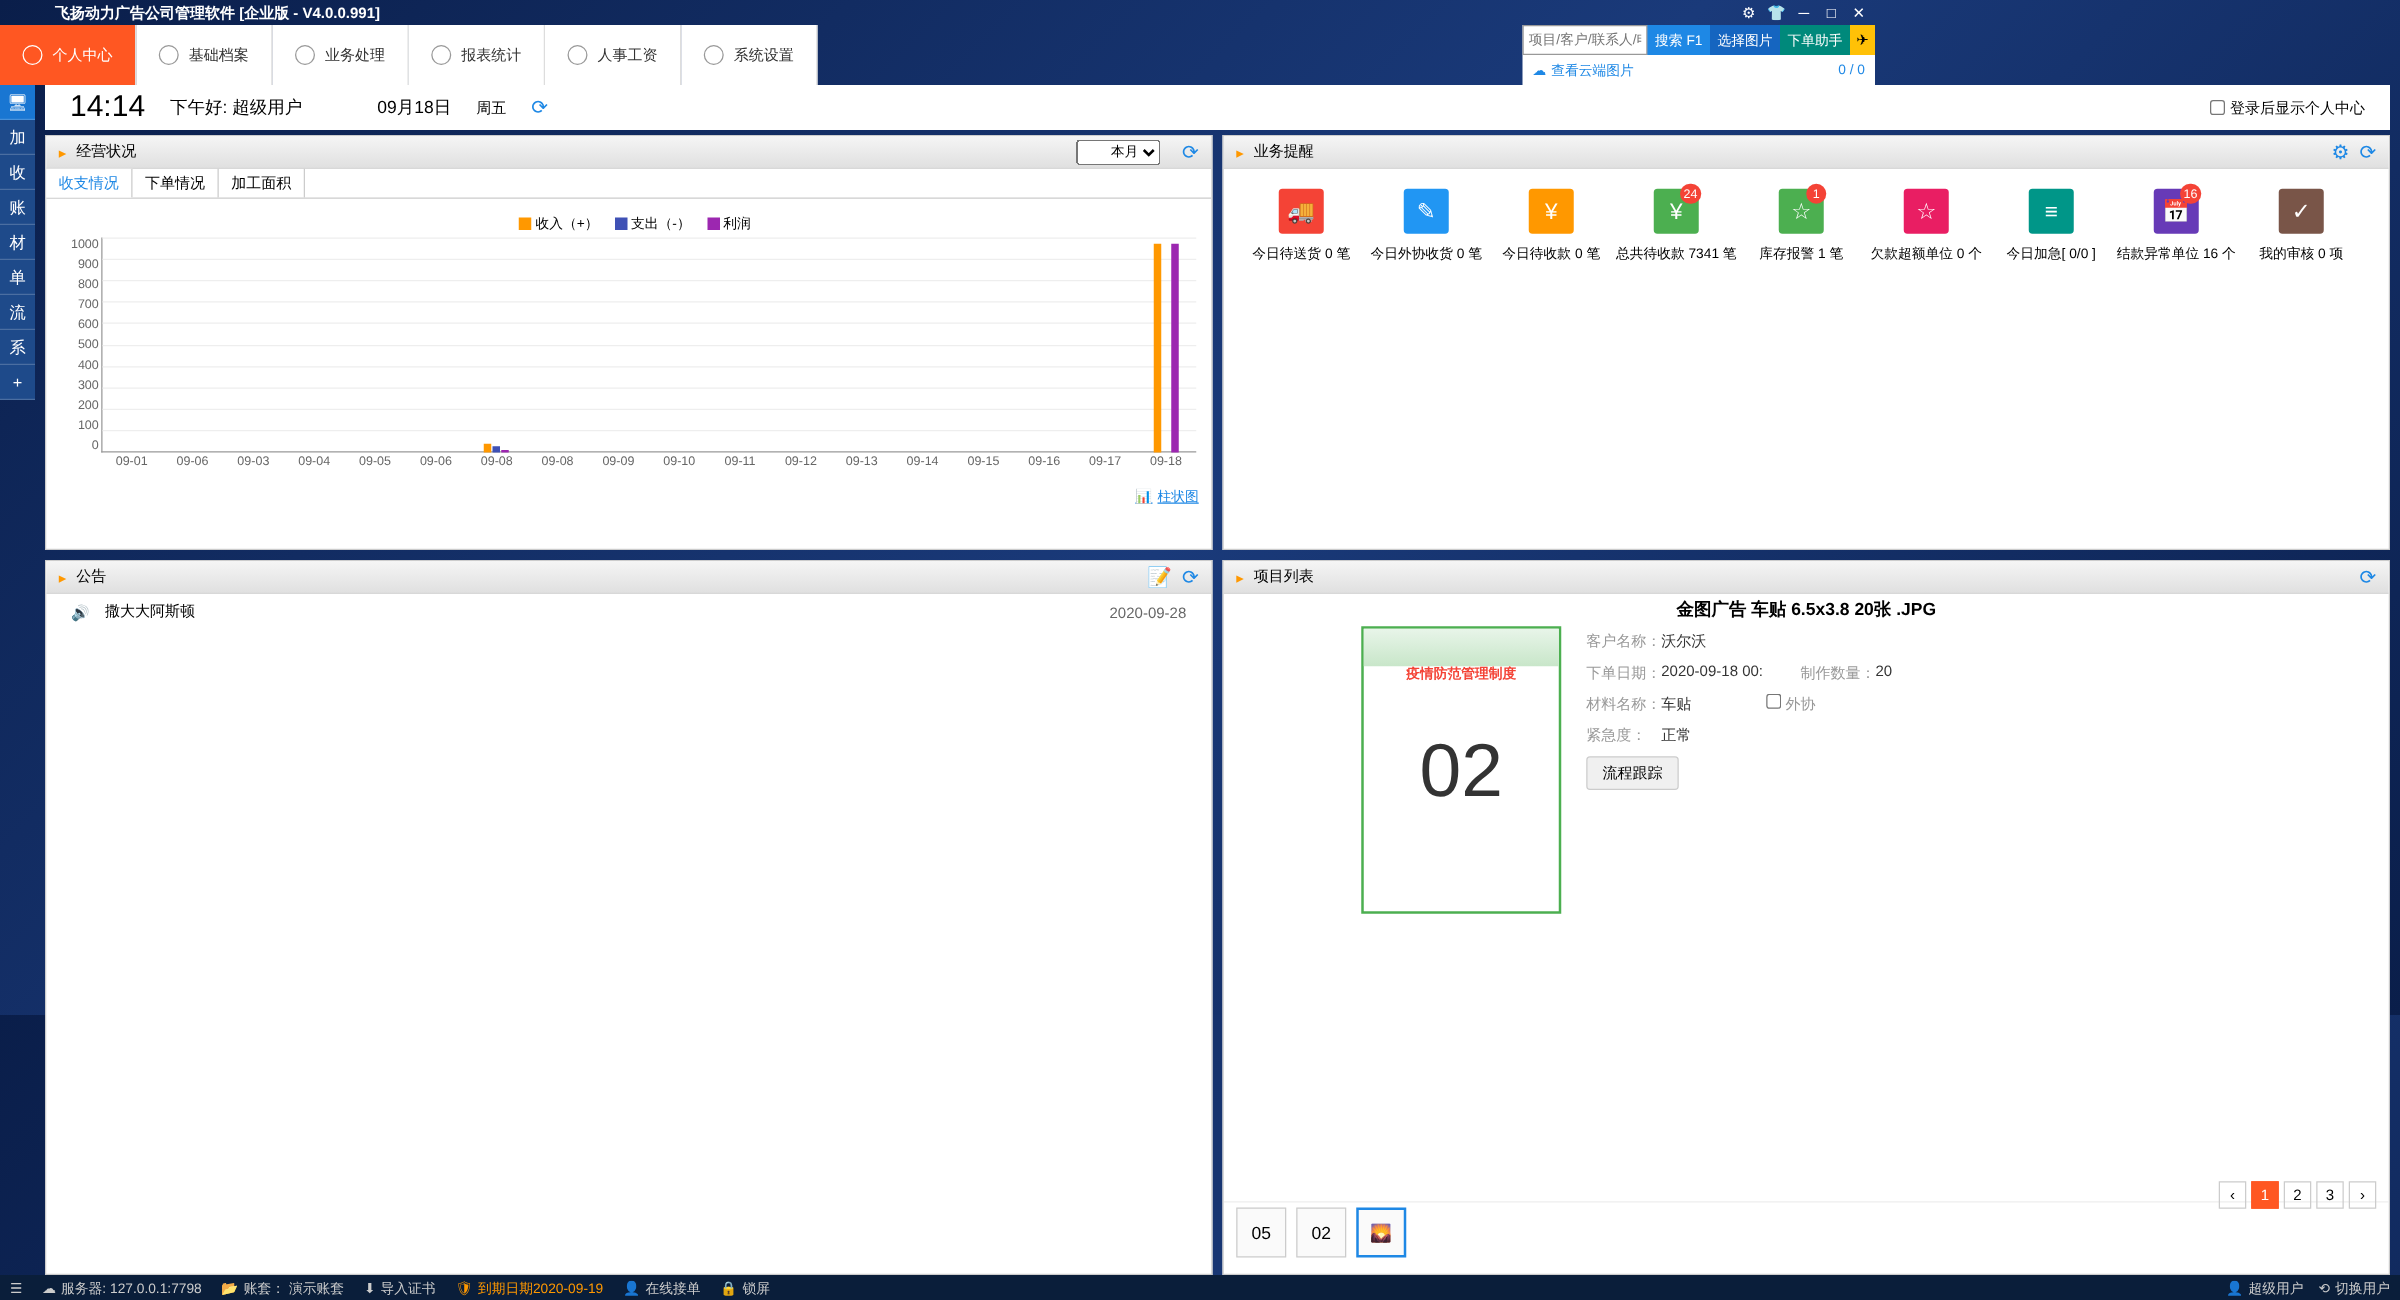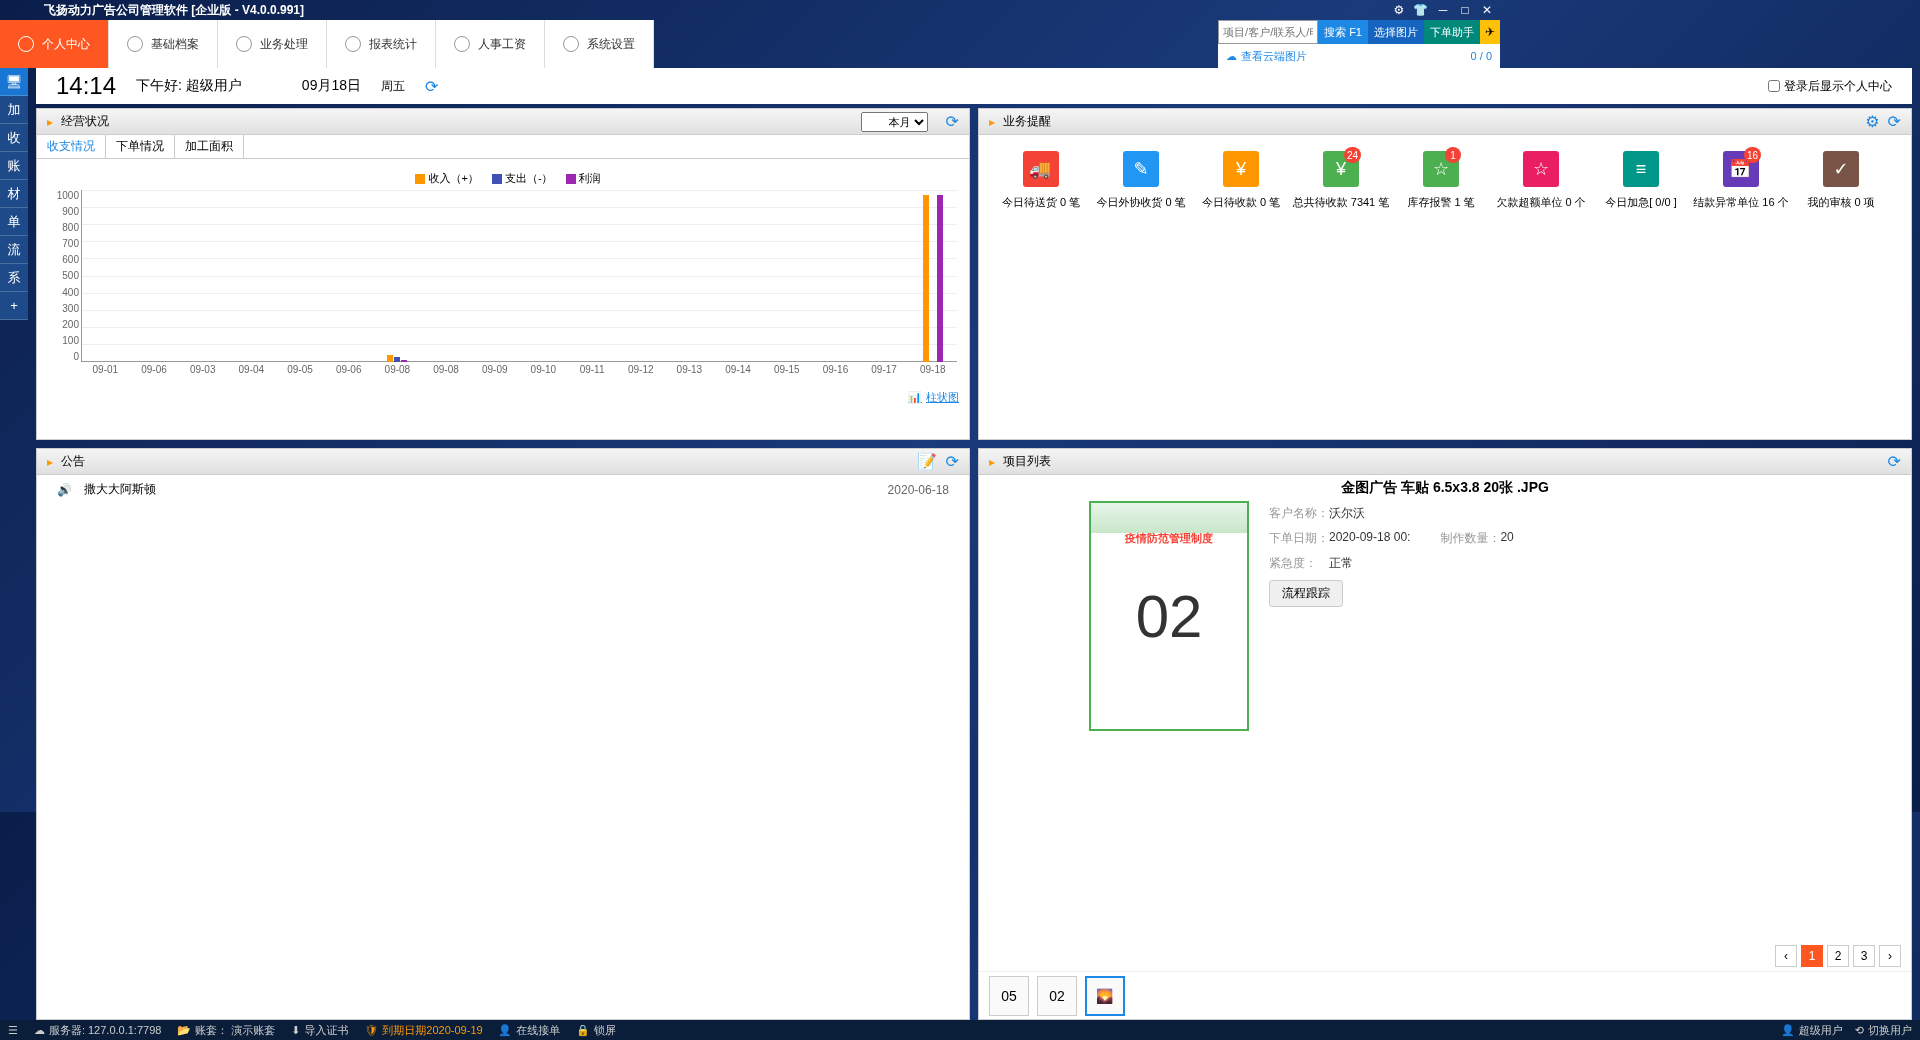--- a/index.html
+++ b/index.html
@@ -67,21 +67,21 @@
 .project-main { display: flex; flex: 1; padding: 0 10px; gap: 20px; }
 .project-img { width: 160px; height: 230px; border: 2px solid #4caf50; background: #fff; display: flex; align-items: center; justify-content: center; font-size: 60px; color: #333; position: relative; }
 .project-img::before { content: ''; position: absolute; top: 0; left: 0; right: 0; height: 30px; background: linear-gradient(#e8f5e9, #c8e6c9); }
 .project-img::after { content: '疫情防范管理制度'; position: absolute; top: 28px; left: 0; right: 0; text-align: center; color: #f44336; font-size: 11px; font-weight: bold; }
 .project-info { flex: 1; }
 .info-row { display: flex; padding: 4px 0; font-size: 12px; }
 .info-label { width: 60px; color: #999; }
 .info-val { color: #333; }
 .info-label2 { width: 60px; color: #999; margin-left: 30px; }
 .track-btn { padding: 4px 12px; background: #f0f0f0; border: 1px solid #ccc; border-radius: 3px; cursor: pointer; font-size: 12px; margin-top: 4px; }
-.project-thumbs { height: 48px; display: flex; gap: 8px; padding: 4px 10px; border-top: 1px solid #eee; }
+.project-thumbs { height: 58px; display: flex; gap: 8px; padding: 4px 10px; border-top: 1px solid #eee; }
 .thumb { width: 40px; height: 40px; border: 1px solid #ccc; display: flex; align-items: center; justify-content: center; font-size: 14px; background: #fafafa; cursor: pointer; }
 .thumb.sel { border: 2px solid #1e88e5; }
 .pager { position: absolute; right: 10px; bottom: 52px; display: flex; gap: 4px; }
 .pg { width: 22px; height: 22px; border: 1px solid #ccc; display: flex; align-items: center; justify-content: center; cursor: pointer; font-size: 12px; }
 .pg.active { background: #ff5722; color: #fff; border-color: #ff5722; }
 .statusbar { position: absolute; left: 0; right: 0; bottom: 0; height: 20px; background: #0a1e3a; color: #ccc; display: flex; align-items: center; padding: 0 8px; font-size: 11px; gap: 16px; }
 .status-item { display: flex; align-items: center; gap: 4px; }
 .status-orange { color: #ff9800; }
 .status-right { margin-left: auto; display: flex; gap: 12px; }
 input[type=checkbox] { width: 12px; height: 12px; }
@@ -390,21 +390,21 @@
       <div class="panel-hdr">
         <span class="panel-hdr-icon">▸</span>
         <span>公告</span>
         <span style="margin-left:auto" class="panel-hdr-btn">📝</span>
         <span class="panel-hdr-btn">⟳</span>
       </div>
       <div class="panel-body" id="announce-body">
           <div class="announce-row">
             <span class="announce-icon">🔊</span>
             <span>撒大大阿斯顿</span>
-            <span class="announce-date">2020-06-18</span>
+            <span class="announce-date">2020-09-28</span>
           </div>
         </div>
     </div>
 
     <div class="panel">
       <div class="panel-hdr">
         <span class="panel-hdr-icon">▸</span>
         <span>项目列表</span>
         <span style="margin-left:auto" class="panel-hdr-btn">⟳</span>
       </div>
@@ -419,20 +419,25 @@
                   <span class="info-label">客户名称：</span>
                   <span class="info-val">沃尔沃</span>
                 </div>
               <div class="info-row">
                   <span class="info-label">下单日期：</span>
                   <span class="info-val">2020-09-18 00:</span>
                   <span class="info-label2">制作数量：</span>
                   <span class="info-val">20</span>
                 </div>
               <div class="info-row">
+                  <span class="info-label">材料名称：</span>
+                  <span class="info-val">车贴</span>
+                  <span style="margin-left:60px"><input type="checkbox" style=""> <span style="color:#999">外协</span></span>
+                </div>
+              <div class="info-row">
                   <span class="info-label">紧急度：</span>
                   <span class="info-val">正常</span>
                 </div>
               <button class="track-btn">流程跟踪</button>
             </div>
           </div>
           <div class="pager" id="pager">
             <span class="pg">‹</span>
           <span class="pg active">1</span>
               <span class="pg">2</span>

